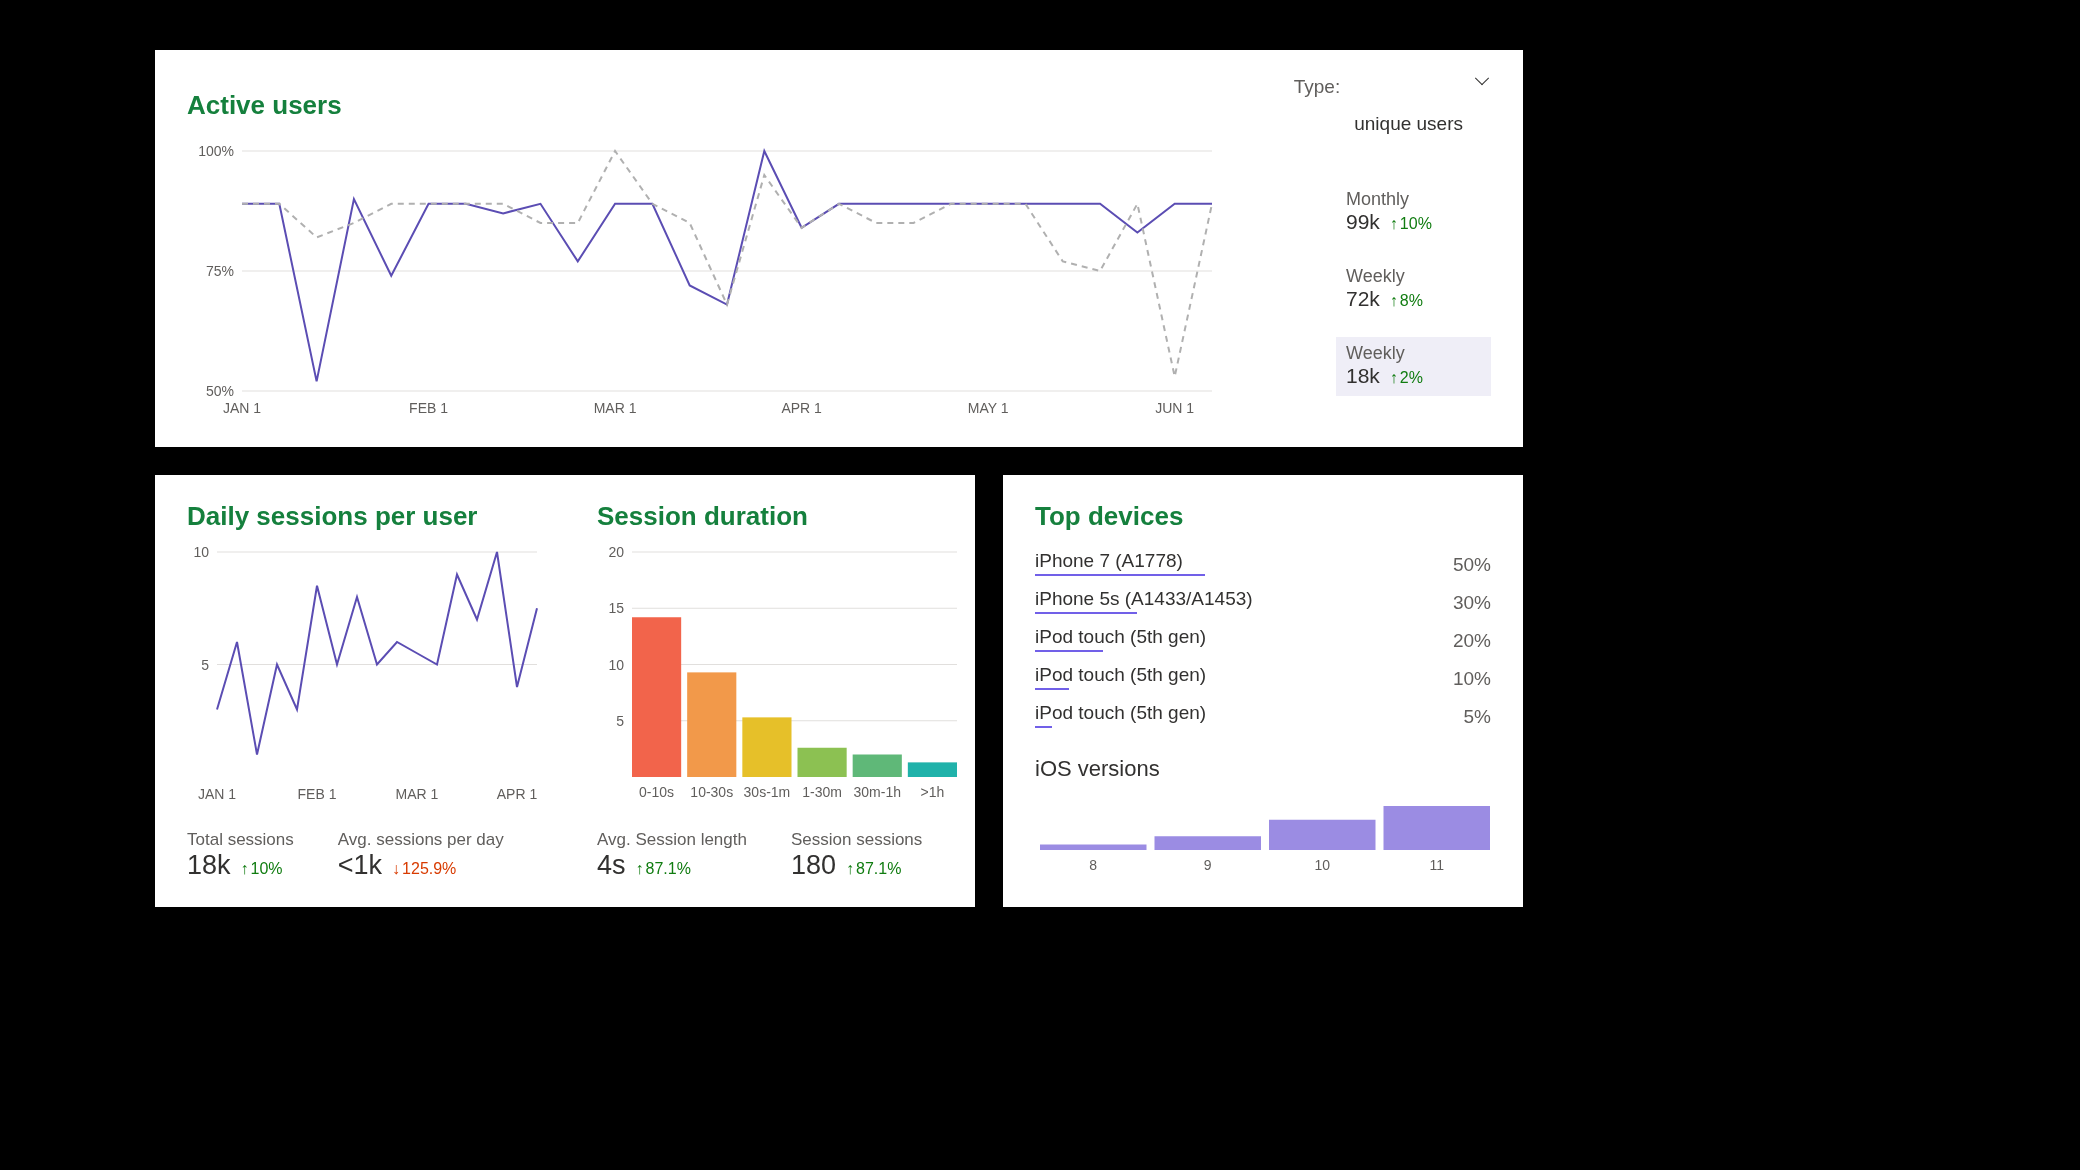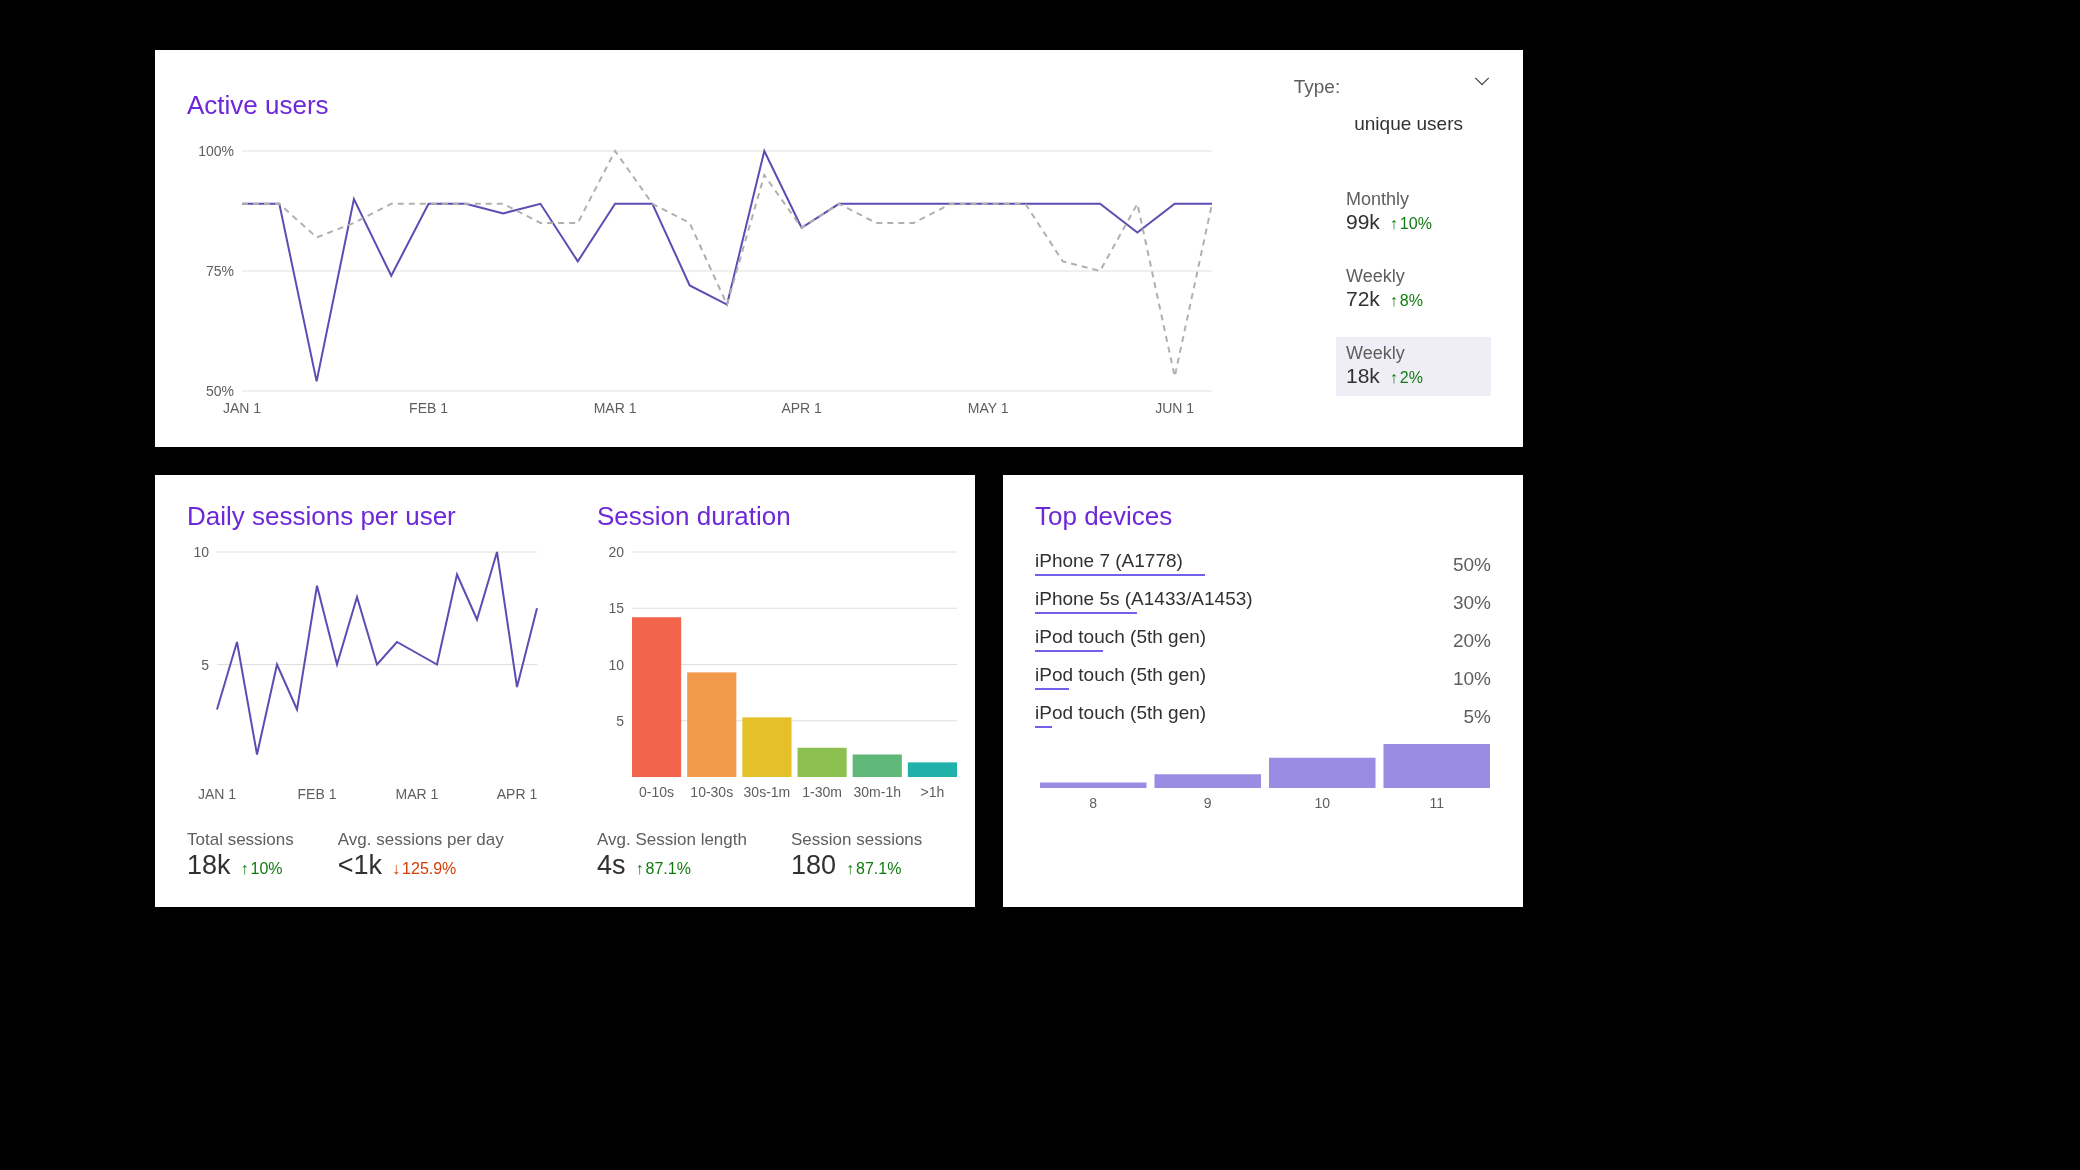--- a/index.html
+++ b/index.html
@@ -23,21 +23,21 @@
     padding: 26px 32px 26px 32px;
   }
   .card-active {
     grid-column: 1 / 3;
     display: grid;
     grid-template-columns: 1fr 155px;
     grid-template-rows: auto 1fr;
     column-gap: 10px;
   }
   .card-active .header { grid-column: 1 / 3; display:flex; justify-content:space-between; align-items:center; margin-bottom: 6px; }
-  .card-title { font-size: 26px; font-weight: 400; color:#6d28d9; }
+  .card-title { font-size: 26px; font-weight: 700; color:#15803d; }
   .type-select { font-size: 19px; color:#605e5c; display:flex; align-items:flex-start; gap:14px; }
   .type-select .val { color:#323130;margin-top:37px; }
   .chevron { width:14px; height:14px; }
   .chevron::before { content:""; display:block; width:9px; height:9px; border-right:1.5px solid #323130; border-bottom:1.5px solid #323130; transform: rotate(45deg) translate(-2px,-2px); }
   .legend { display:flex; flex-direction:column; gap:18px; padding-top: 42px;}
   .legend-item { padding: 6px 10px 8px 10px; }
   .legend-item.active { background:#efeef7; }
   .legend-item .label { font-size:18px; color:#605e5c; }
   .legend-item .row { display:flex; align-items:baseline; gap:10px; }
   .legend-item .value { font-size:21px; color:#323130; }
@@ -243,20 +243,21 @@
         </div>
         <div class="dev-row">
           <div class="dev-name">iPod touch (5th gen)<div class="bar" style="width: 34px;"></div></div>
           <div class="dev-pct">10%</div>
         </div>
         <div class="dev-row">
           <div class="dev-name">iPod touch (5th gen)<div class="bar" style="width: 17px;"></div></div>
           <div class="dev-pct">5%</div>
         </div>
       </div>
+    <div class="ios-title">iOS versions</div>
     <svg id="svg-ios" width="460" height="90" viewBox="0 0 460 90">
         <g class="grid"></g>
         <rect x="5" y="54.5" width="106.5" height="5.5" fill="#9b8ce3"></rect>
         <text x="58.25" y="80" class="bar-label">8</text>
         <rect x="119.5" y="46.25" width="106.5" height="13.75" fill="#9b8ce3"></rect>
         <text x="172.75" y="80" class="bar-label">9</text>
         <rect x="234" y="29.749999999999996" width="106.5" height="30.250000000000004" fill="#9b8ce3"></rect>
         <text x="287.25" y="80" class="bar-label">10</text>
         <rect x="348.5" y="16" width="106.5" height="44" fill="#9b8ce3"></rect>
         <text x="401.75" y="80" class="bar-label">11</text>

